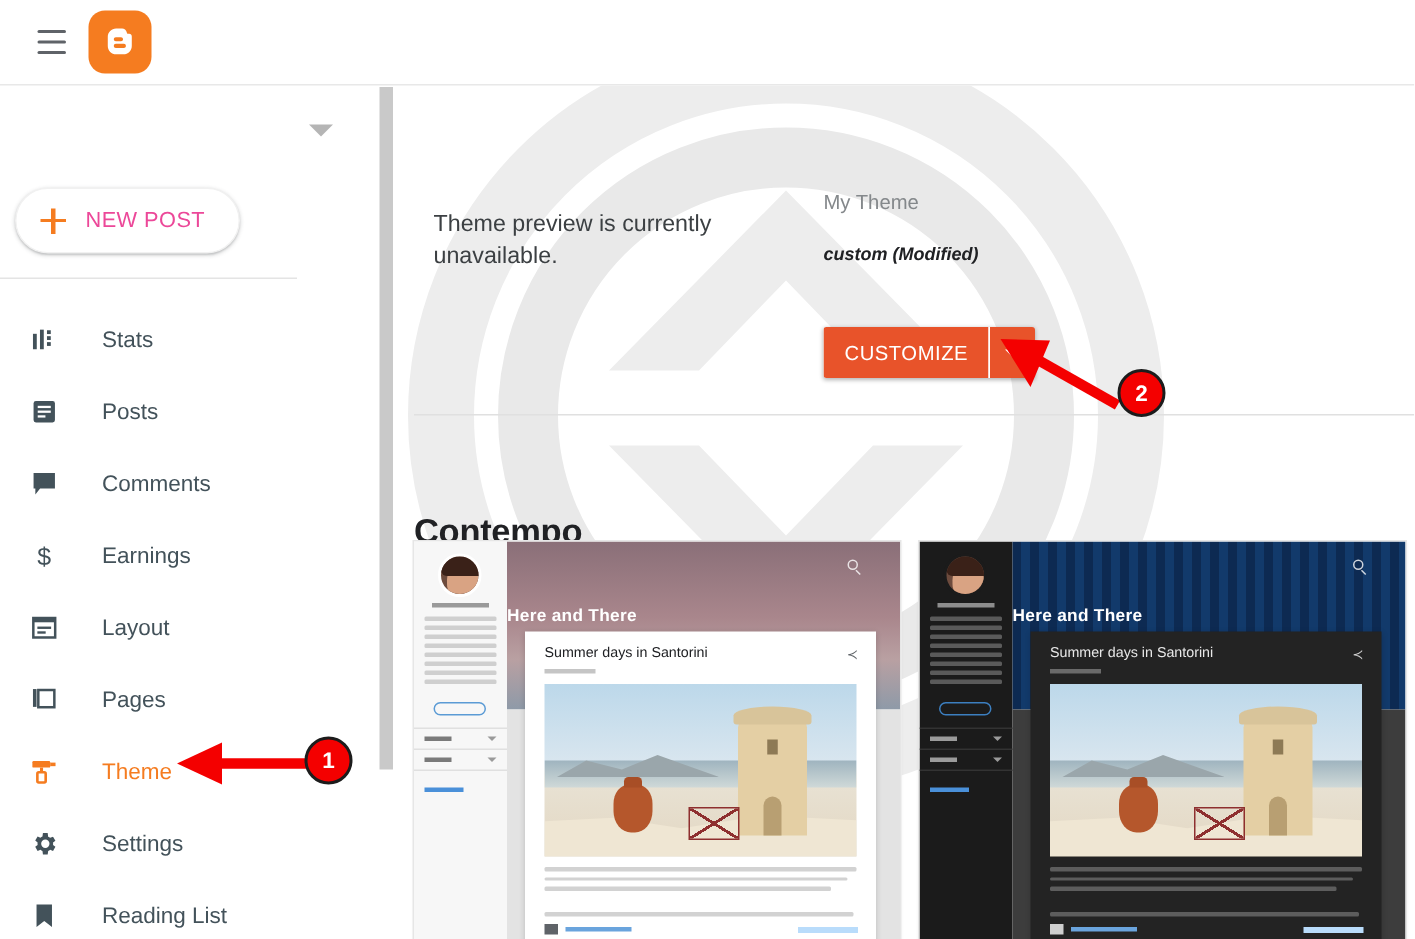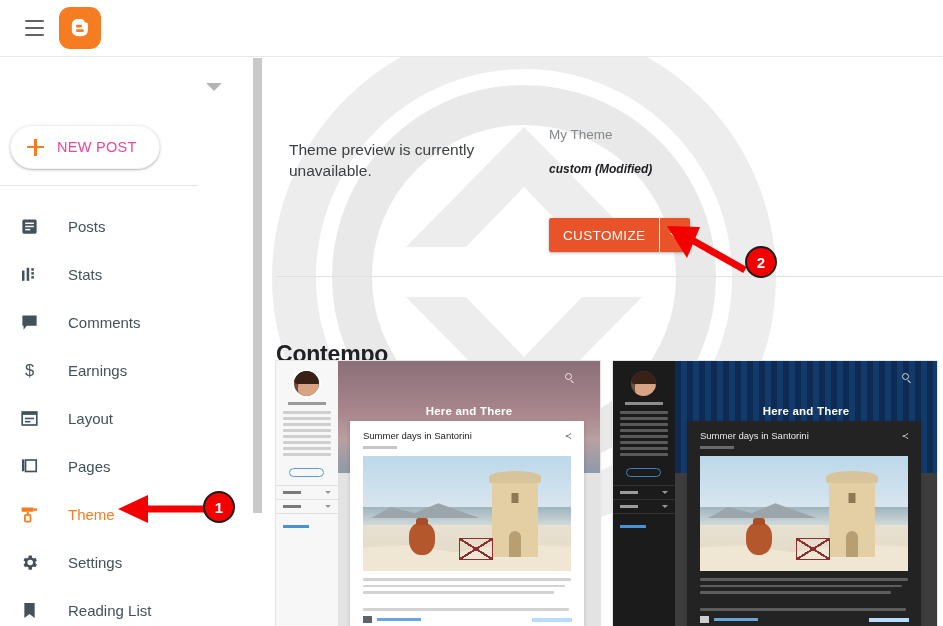--- a/index.html
+++ b/index.html
@@ -362,21 +362,21 @@
     right: 0; height: 112px;
     background:
       linear-gradient(180deg, #8a6f78 0%, #a9868c 45%, #b9a0a2 70%, #8e9aa8 100%);
   }
   .bp-hero.dark {
     background:
       repeating-linear-gradient(90deg, #0d2a52 0px, #0d2a52 6px, #123a6b 6px, #123a6b 12px);
   }
   .bp-hero-ttl {
     position: absolute; left: 0; right: 0; top: 44px;
-    text-align: center;
+    text-align: left;
     color: #fff;
     font-size: 11.5px;
     font-weight: bold;
     letter-spacing: .2px;
   }
   .bp-hero-sub {
     position: absolute; left: 50%; top: 62px;
     transform: translateX(-50%);
     width: 52px; height: 10px;
     border-radius: 6px;
@@ -572,40 +572,40 @@
       </div>
     </div>
 
     <div class="sidebar-divider"></div>
 
     <div class="nav-list">
 
       <div class="nav-item">
         <span class="nav-icon">
           <svg width="19" height="19" viewBox="0 0 24 24">
-              <rect x="3" y="3" width="18" height="18" rx="2" fill="#43525a"></rect>
-              <rect x="6.5" y="7" width="11" height="1.9" fill="#fff"></rect>
-              <rect x="6.5" y="11" width="11" height="1.9" fill="#fff"></rect>
-              <rect x="6.5" y="15" width="6.5" height="1.9" fill="#fff"></rect>
-            </svg>
-        </span>
-        <span class="nav-label">Posts</span>
-      </div>
-
-      <div class="nav-item">
-        <span class="nav-icon">
-          <svg width="19" height="19" viewBox="0 0 24 24">
             <rect x="2.5" y="7" width="3.2" height="13" fill="#43525a"></rect>
             <rect x="8.4" y="3.5" width="3.2" height="16.5" fill="#43525a"></rect>
             <rect x="14.3" y="4" width="3.2" height="3.2" fill="#43525a"></rect>
             <rect x="14.3" y="9" width="3.2" height="3.2" fill="#43525a"></rect>
             <rect x="14.3" y="14" width="3.2" height="3.2" fill="#43525a"></rect>
           </svg>
         </span>
         <span class="nav-label">Stats</span>
+      </div>
+
+      <div class="nav-item">
+        <span class="nav-icon">
+          <svg width="19" height="19" viewBox="0 0 24 24">
+              <rect x="3" y="3" width="18" height="18" rx="2" fill="#43525a"></rect>
+              <rect x="6.5" y="7" width="11" height="1.9" fill="#fff"></rect>
+              <rect x="6.5" y="11" width="11" height="1.9" fill="#fff"></rect>
+              <rect x="6.5" y="15" width="6.5" height="1.9" fill="#fff"></rect>
+            </svg>
+        </span>
+        <span class="nav-label">Posts</span>
       </div>
 
       <div class="nav-item">
         <span class="nav-icon">
           <svg width="19" height="19" viewBox="0 0 24 24">
               <path d="M3 3h18v13H8.5L4.5 21v-5H3z" fill="#43525a"></path>
             </svg>
         </span>
         <span class="nav-label">Comments</span>
       </div>

